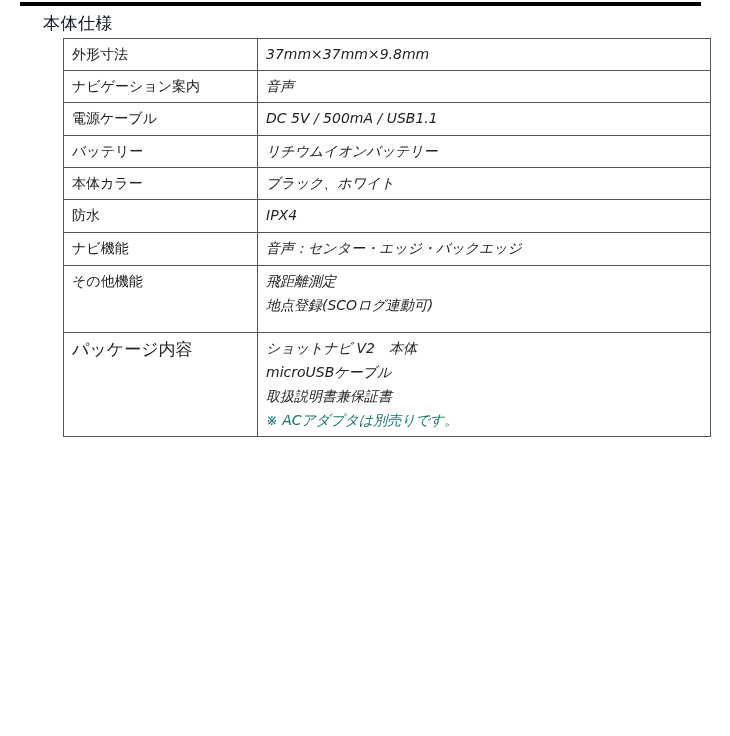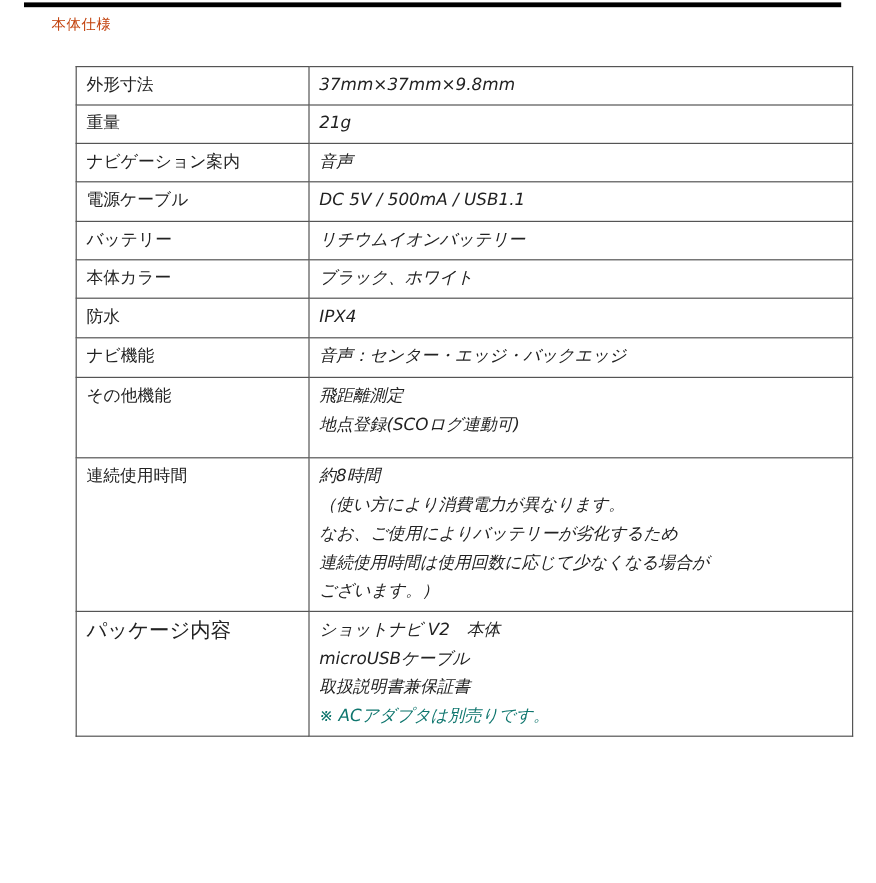--- a/index.html
+++ b/index.html
@@ -1,44 +1,38 @@
 <!DOCTYPE html>
 <html><head>
 <meta charset="utf-8">
 <style>
   html, body { margin:0; padding:0; background:#ffffff; }
   body { width:730px; height:736px; position:relative; overflow:hidden;
          font-family:"DejaVu Sans", "Liberation Sans", sans-serif; color:#222; }
   .topbar { position:absolute; left:20px; top:2px; width:681px; height:4px; background:#000; }
-  .title { position:absolute; left:43px; top:12px; font-size:12px; color:#c2410c; letter-spacing:0.5px; }
-  table.spec { position:absolute; left:63px; top:55px; width:648px; border-collapse:collapse; table-layout:fixed;border-radius:14px; }
+  .title { position:absolute; left:43px; top:12px; font-size:17px; color:#0f172a; letter-spacing:0.5px; }
+  table.spec { position:absolute; left:63px; top:38px; width:648px; border-collapse:collapse; table-layout:fixed;border-radius:14px; }
   table.spec td { border:1px solid #555; vertical-align:top; font-size:14px; line-height:24px; padding:3px 8px 4px 8px; color:#222; }
   table.spec td.k { width:177px; }
   table.spec td.big { font-size:17px; line-height:26px; }
   .line { display:block; white-space:nowrap;font-style:italic; }
   .red { color:#e01010; }
 </style>
 </head>
 <body>
 
 <div class="topbar"></div>
 <div class="title">本体仕様</div>
 
 <table class="spec">
   <tbody id="spec-body">
       <tr style="height: 27px;">
         <td class="k">外形寸法</td>
         <td>
           <span class="line">37mm×37mm×9.8mm</span>
-        </td>
-      </tr>
-      <tr style="height: 28px;">
-        <td class="k">重量</td>
-        <td>
-          <span class="line">21g</span>
         </td>
       </tr>
       <tr style="height: 32px;">
         <td class="k">ナビゲーション案内</td>
         <td>
           <span class="line">音声</span>
         </td>
       </tr>
       <tr style="height: 33px;">
         <td class="k">電源ケーブル</td>
@@ -70,30 +64,20 @@
           <span class="line">音声：センター・エッジ・バックエッジ</span>
         </td>
       </tr>
       <tr style="height: 67px;">
         <td class="k">その他機能</td>
         <td>
           <span class="line">飛距離測定</span>
           <span class="line">地点登録(SCOログ連動可)</span>
         </td>
       </tr>
-      <tr style="height: 126px;">
-        <td class="k">連続使用時間</td>
-        <td>
-          <span class="line">約8時間</span>
-          <span class="line">（使い方により消費電力が異なります。</span>
-          <span class="line">なお、ご使用によりバッテリーが劣化するため</span>
-          <span class="line">連続使用時間は使用回数に応じて少なくなる場合が</span>
-          <span class="line">ございます。）</span>
-        </td>
-      </tr>
       <tr style="height: 102px;">
         <td class="k big">パッケージ内容</td>
         <td>
           <span class="line">ショットナビ V2　本体</span>
           <span class="line">microUSBケーブル</span>
           <span class="line">取扱説明書兼保証書</span>
           <span class="line red" style="color: #0f766e;">※ ACアダプタは別売りです。</span>
         </td>
       </tr>
     </tbody>

